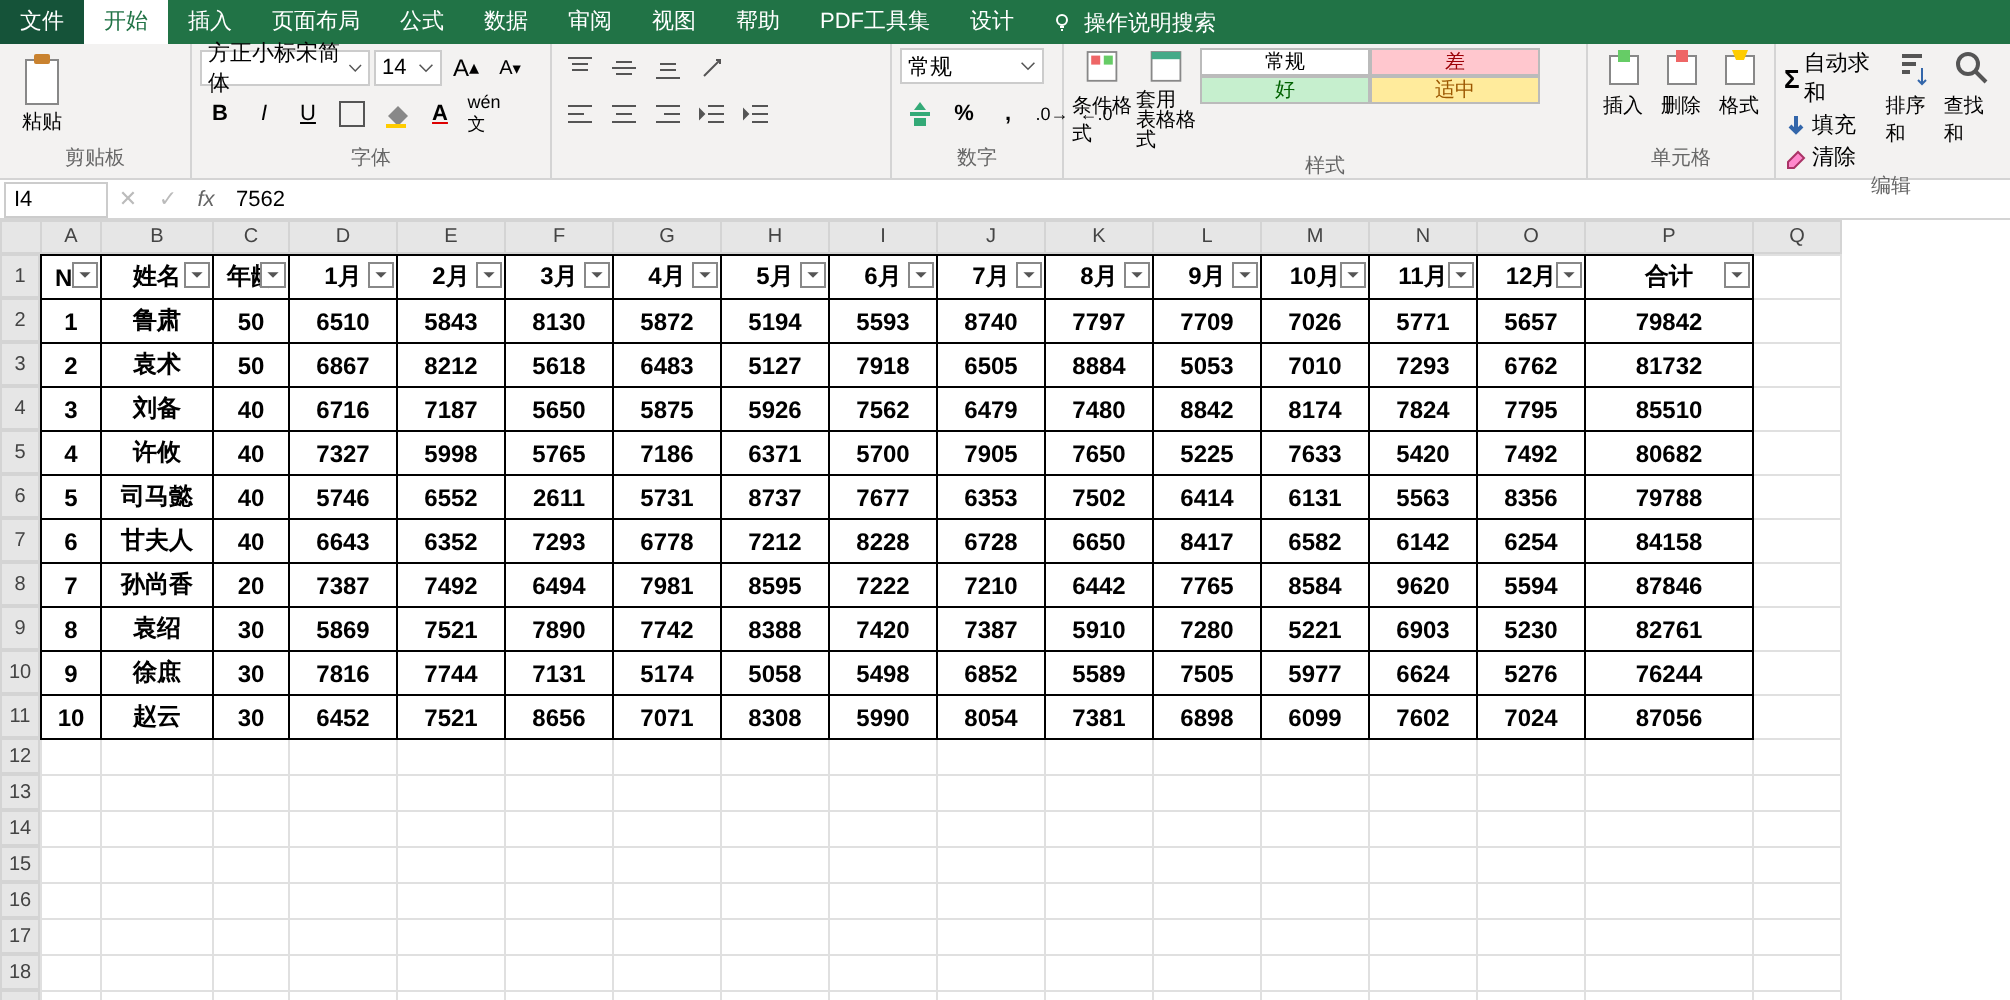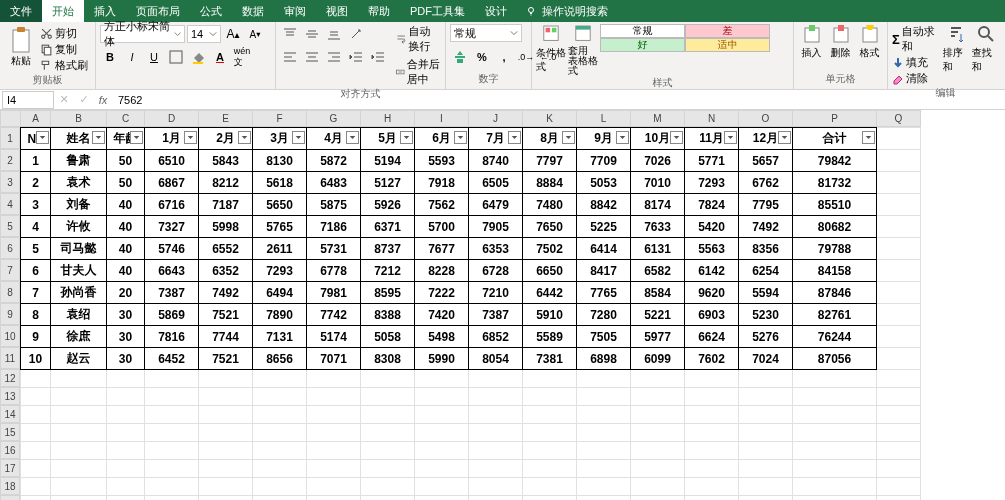--- a/index.html
+++ b/index.html
@@ -76,43 +76,20 @@
 
   <div class="rgroup" style="width:96px">
     <div class="body">
       <div class="paste-big">
         <svg viewBox="0 0 24 28">
             <rect x="4" y="4" width="16" height="22" fill="#fff" stroke="#888"></rect>
             <rect x="8" y="1" width="8" height="5" rx="1" fill="#c9822f"></rect>
           </svg>
         <span>粘贴</span>
       </div>
-      <div class="stackv" style="padding-top:2px">
-        <div class="rowh">
-            <svg width="13" height="13" viewBox="0 0 24 24" stroke="#555" fill="none" stroke-width="2">
-              <circle cx="6" cy="18" r="3"></circle>
-              <circle cx="18" cy="18" r="3"></circle>
-              <path d="M8 16L20 4M16 16L4 4"></path>
-            </svg>
-            <span>剪切</span>
-          </div>
-        <div class="rowh">
-            <svg width="13" height="13" viewBox="0 0 24 24" stroke="#555" fill="none" stroke-width="2">
-              <rect x="4" y="4" width="12" height="14"></rect>
-              <rect x="8" y="8" width="12" height="14" fill="#fff"></rect>
-            </svg>
-            <span>复制</span>
-          </div>
-        <div class="rowh">
-            <svg width="13" height="13" viewBox="0 0 24 24" stroke="#555" fill="none" stroke-width="2">
-              <path d="M4 4h12v6H4zM8 10v10"></path>
-            </svg>
-            <span>格式刷</span>
-          </div>
-      </div>
     </div>
     <div class="lbl">剪贴板</div>
   </div>
 
   <div class="rgroup" style="width:180px">
     <div class="body stackv" style="gap:3px;width:100%">
       <div class="rowh">
         <div class="fontname">
             <span>方正小标宋简体</span>
             <svg class="chev" width="8" height="8" viewBox="0 0 10 10">
@@ -142,20 +119,21 @@
               <path d="M3 8l5-5 5 5-5 5z" fill="#888"></path>
               <rect x="2" y="12" width="10" height="2" fill="#fc0"></rect>
             </svg>
           </span>
         <span class="iconbtn">
             <span class="A-underline">A</span>
           </span>
         <span class="iconbtn" style="font-size:9px">wén<br>文</span>
       </div>
     </div>
+    <div class="lbl">字体</div>
   </div>
 
   <div class="rgroup" style="width:170px">
     <div class="body">
       <div class="stackv" style="gap:3px">
         <div class="rowh">
           <span class="iconbtn">
               <svg viewBox="0 0 14 14" stroke="#555">
                 <path d="M1 2h12M3 5h8M3 8h8"></path>
               </svg>
@@ -197,37 +175,21 @@
                 <path d="M5 3h8M5 7h8M5 11h8M3 7l-2-2v4z" fill="#555"></path>
               </svg>
             </span>
           <span class="iconbtn">
               <svg viewBox="0 0 14 14" stroke="#555">
                 <path d="M5 3h8M5 7h8M5 11h8M1 5l2 2-2 2z" fill="#555"></path>
               </svg>
             </span>
         </div>
       </div>
-      <div class="stackv" style="gap:3px;margin-left:6px">
-        <div class="rowh">
-            <svg width="14" height="14" viewBox="0 0 14 14" stroke="#555" fill="none">
-              <path d="M2 3h10M2 7h8a2 2 0 010 4H8m0 0l2-2m-2 2l2 2"></path>
-            </svg>
-            <span>自动换行</span>
-          </div>
-        <div class="rowh">
-            <svg width="14" height="14" viewBox="0 0 14 14" stroke="#555" fill="none">
-              <rect x="1" y="4" width="12" height="6"></rect>
-              <path d="M4 7h6"></path>
-            </svg>
-            <span>合并后居中</span>
-          </div>
-      </div>
     </div>
-    <div class="lbl">对齐方式</div>
   </div>
 
   <div class="rgroup" style="width:86px">
     <div class="body stackv" style="gap:3px;width:100%">
       <div class="dropdown-wide">
           <span>常规</span>
           <svg class="chev" width="8" height="8" viewBox="0 0 10 10">
             <path d="M1 3l4 4 4-4" stroke="#555" fill="none"></path>
           </svg>
         </div>

